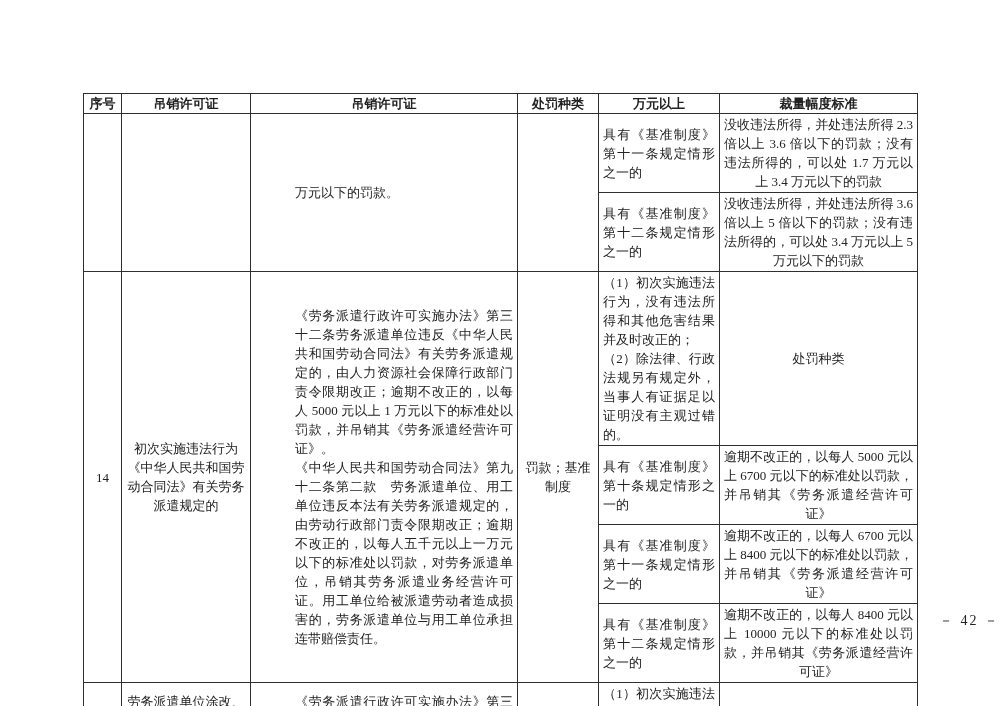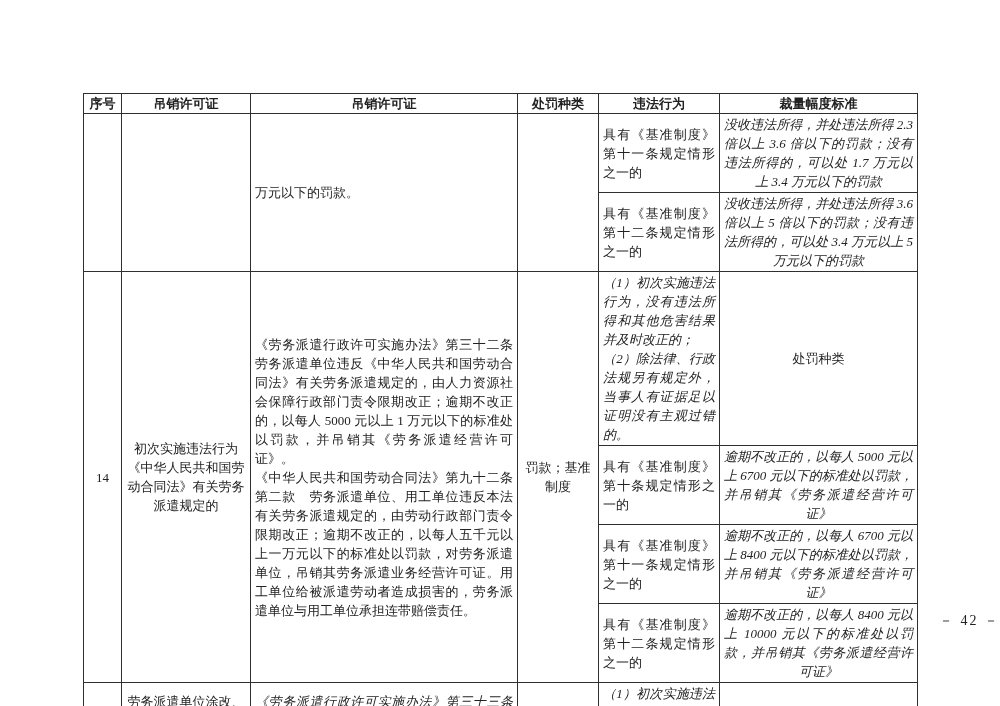--- a/index.html
+++ b/index.html
@@ -34,27 +34,27 @@
     word-break: break-all;
   }
   .penalty-table th {
     font-weight: bold;
     text-align: center;
     padding: 0 2px;
     line-height: 18px;
   }
   .ctr { text-align: center; }
   .j   { text-align: justify; }
-  .jc  { text-align: justify; text-align-last: center; font-style: italic; }
+  .jc  { text-align: justify; text-align-last: center; }
   .top { vertical-align: top; }
   .tight { line-height: 16px; }
   .lh17  { line-height: 17px; }
-  .prewrap { white-space: pre-line; font-style: italic; }
+  .prewrap { white-space: pre-line; }
   .basis-cell { padding: 2px 5px; }
-  .basis-cell .para { text-align: justify; }
+  .basis-cell .para { text-align: justify; margin-left: 40px; }
   .clip77 { height: 77px; overflow: hidden; }
   .clip78 { height: 78px; overflow: hidden; }
   .page-number {
     position: absolute;
     left: 0;
     top: 612px;
     width: 100%;
     text-align: right;
     font-size: 14px;
     letter-spacing: 2px;
@@ -74,21 +74,21 @@
       <col style="width:121px">
       <col style="width:198px">
     </colgroup>
 
     <tbody>
         <tr style="height:20px">
       <th>序号</th>
       <th>吊销许可证</th>
       <th>吊销许可证</th>
       <th>处罚种类</th>
-      <th>违法行为</th>
+      <th>万元以上</th>
       <th>裁量幅度标准</th>
     </tr>
 
     <tr style="height:64px">
       <td rowspan="2"></td>
       <td rowspan="2"></td>
       <td rowspan="2" class="top basis-cell">
         <div class="para">万元以下的罚款。</div>
       </td>
       <td rowspan="2"></td>

